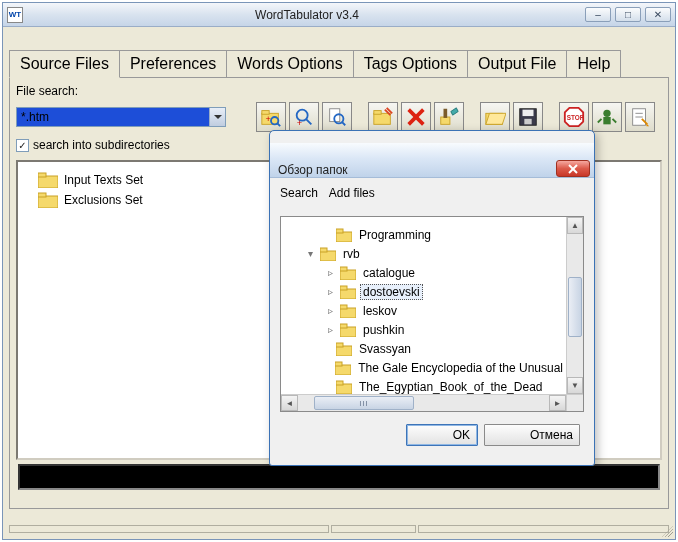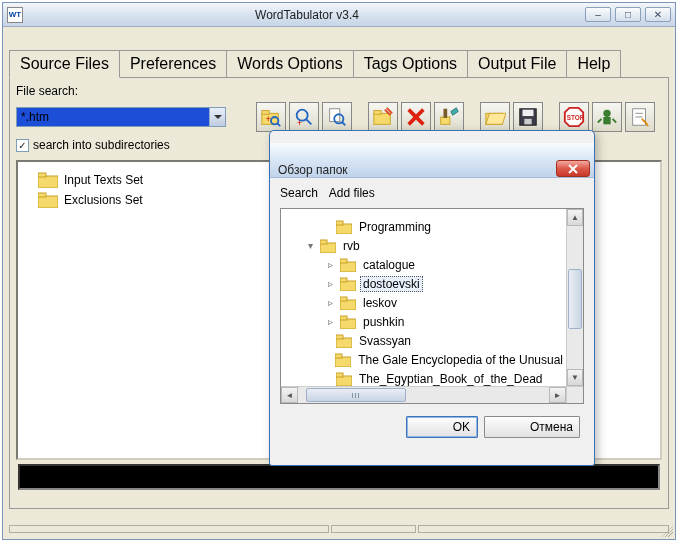--- a/index.html
+++ b/index.html
@@ -189,21 +189,21 @@
   .dlg-close{
     width:34px; height:17px;
     border-radius:3px;
     background:linear-gradient(to bottom,#f6a8a0 0%,#dc5a4a 50%,#c83728 100%);
     border:1px solid #a03020;
     display:flex; align-items:center; justify-content:center;
     color:#fff; font-weight:bold;
     cursor:pointer;
   }
   .dlg-body{ padding:8px 10px; }
-  .dlg-links{ font-size:12px; margin-bottom:8px;}
+  .dlg-links{ font-size:12px; margin-bottom:16px;}
   .dlg-links span{ margin-right:8px; cursor:pointer;}
   .dlg-tree-wrap{
     border:1px solid #8a8a8a;
     background:#fff;
     height:196px;
     position:relative;
     overflow:hidden;
   }
   .dlg-tree{
     position:absolute; left:0; right:17px; top:0; bottom:17px;
@@ -247,21 +247,21 @@
     background:#e9e9e9; border-top:1px solid #ccc;
     display:flex;
   }
   .hscroll .arr{
     width:17px; background:linear-gradient(#f4f4f4,#d8d8d8);
     border:1px solid #b8b8b8; display:flex; align-items:center; justify-content:center;
     font-size:8px; color:#555;
   }
   .hscroll .track{flex:1; position:relative;}
   .hscroll .thumb{
-    position:absolute; top:1px; bottom:1px; left:8px; width:100px;
+    position:absolute; top:1px; bottom:1px; left:16px; width:100px;
     background:linear-gradient(#eaeef5,#c8d4e4);
     border:1px solid #9fb1c8; border-radius:2px;
     display:flex; align-items:center; justify-content:center;
     color:#6a7a90; font-size:8px; letter-spacing:1px;
   }
   .scroll-corner{
     position:absolute; right:0; bottom:0; width:17px; height:17px;
     background:#e9e9e9; border-left:1px solid #ccc; border-top:1px solid #ccc;
   }
   .dlg-buttons{

